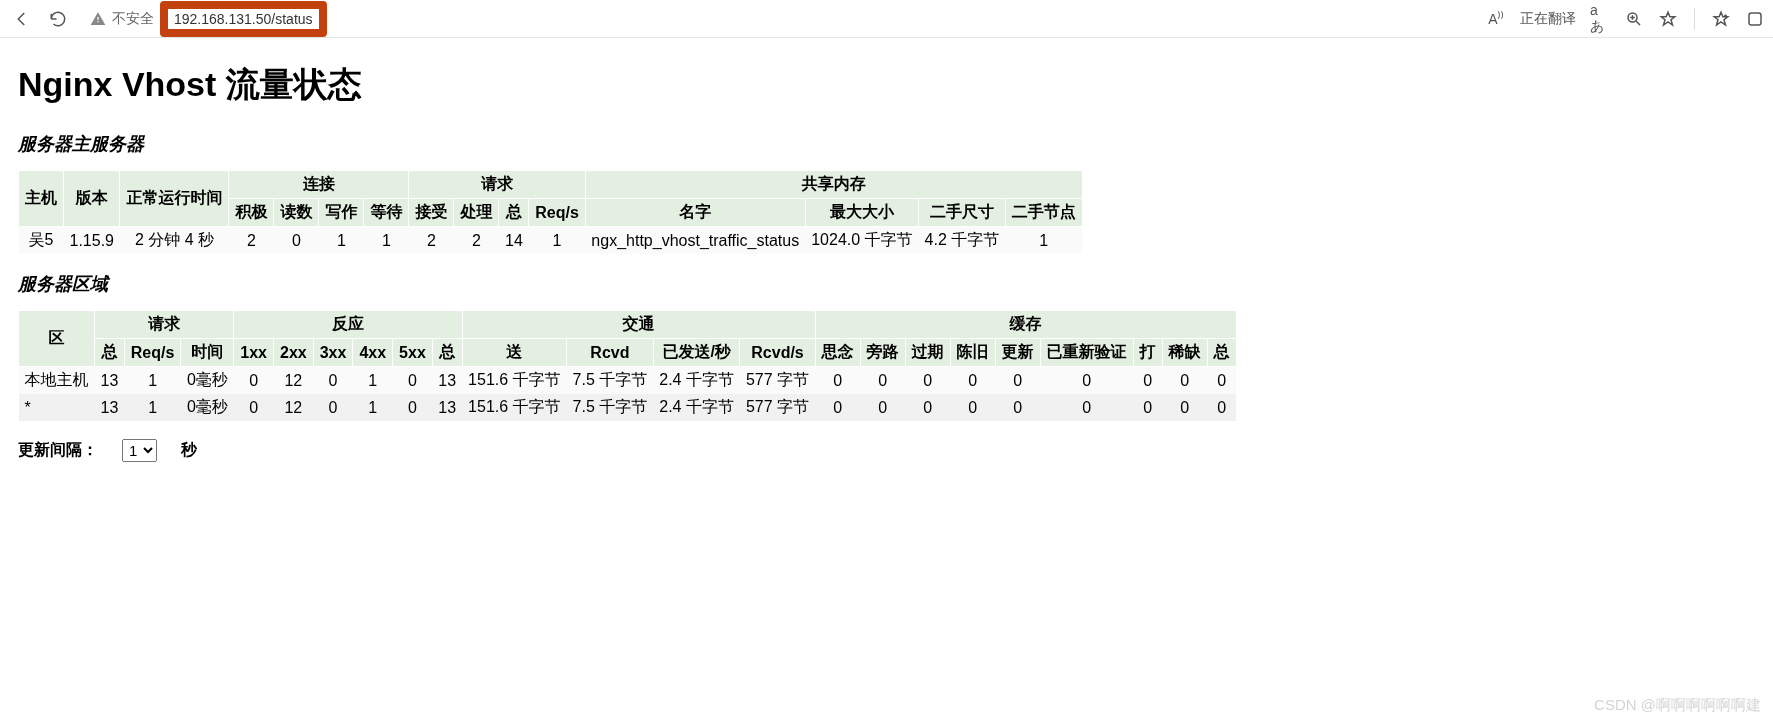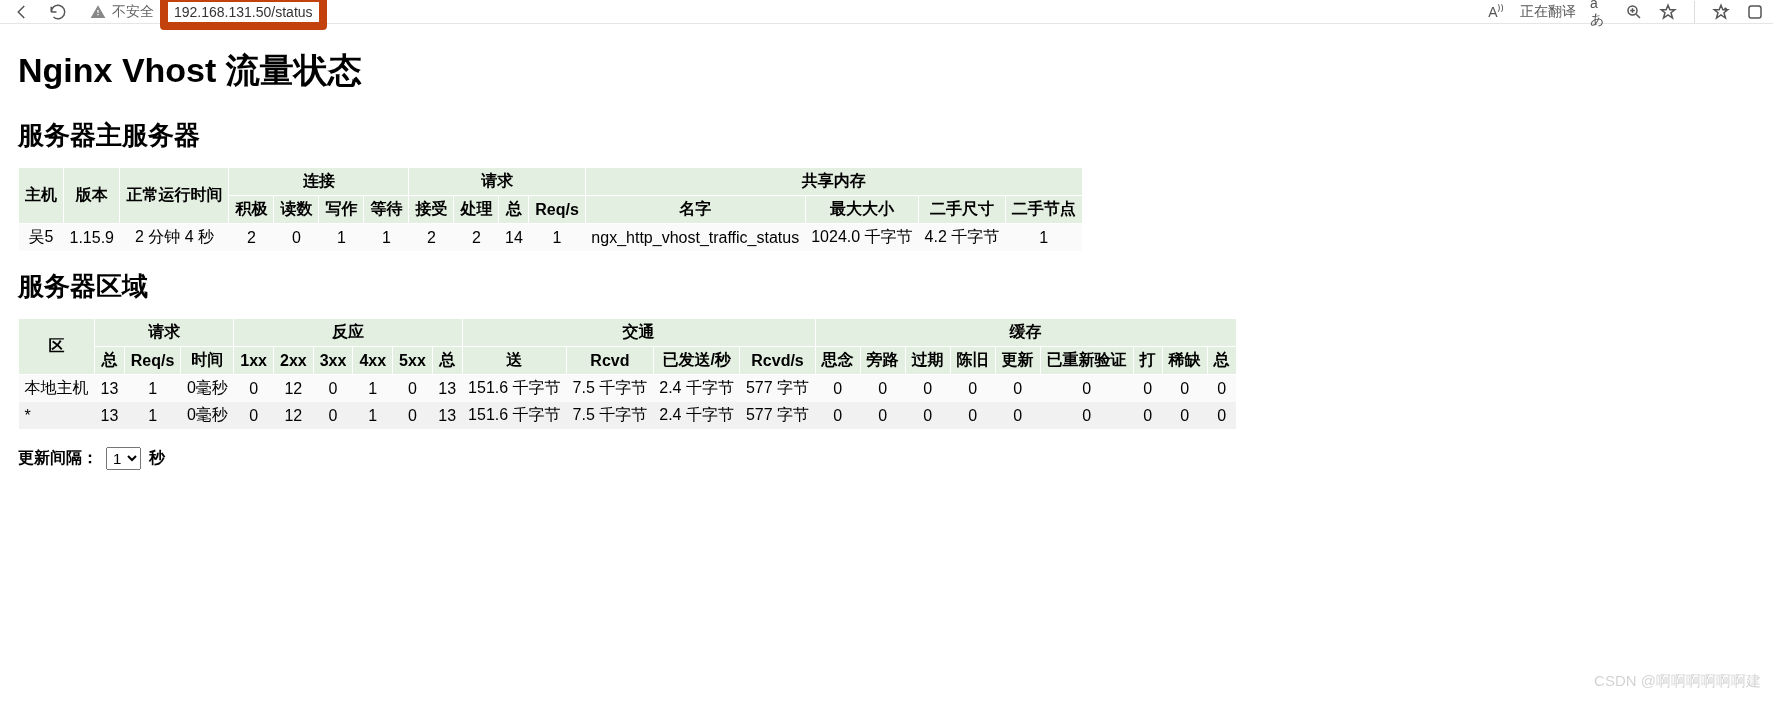--- a/index.html
+++ b/index.html
@@ -1,48 +1,48 @@
 <!DOCTYPE html>
 <html><head>
 <meta charset="utf-8">
 <style>
 * { box-sizing: border-box; margin: 0; padding: 0; }
 body { font-family: Arial, "Microsoft YaHei", sans-serif; font-size: 16px; background: #fff; }
 
 
-.browser-bar { display: flex; align-items: center; height: 24px; padding: 0 8px; border-bottom: 1px solid #e5e5e5; gap: 8px; }
+.browser-bar { display: flex; align-items: center; height: 38px; padding: 0 8px; border-bottom: 1px solid #e5e5e5; gap: 8px; }
 .nav-btn { width: 28px; height: 28px; display: flex; align-items: center; justify-content: center; color: #555; border-radius: 4px; }
 .nav-btn svg { width: 18px; height: 18px; }
 .url-bar { flex: 1; display: flex; align-items: center; height: 28px; padding: 0 10px; gap: 6px; font-size: 14px; color: #666; }
 .url-highlight { border: 8px solid #c2410c; border-radius: 4px; padding: 2px 6px; color: #333; }
 .sec-text { color: #666; font-size: 14px; }
 .right-icons { display: flex; align-items: center; gap: 14px; color: #555; font-size: 14px; }
 .right-icons .ic { width: 20px; height: 20px; display: flex; align-items: center; justify-content: center; }
 .vsep { width: 1px; height: 22px; background: #ddd; margin: 0 2px; }
 
 
 .page { padding: 14px 18px; }
 h1 { font-size: 34px; font-weight: bold; margin: 10px 0 24px; }
-h2 { font-size: 26px; font-weight: bold; margin: 10px 0 14px; }
+h2 { font-size: 18px; font-weight: bold; margin: 10px 0 14px; font-style: italic; }
 
 table { border-collapse: collapse; margin-bottom: 18px; }
 th, td { padding: 3px 6px; text-align: center; font-size: 16px; white-space: nowrap; }
 th { background: #e3efe0; font-weight: bold; border: 1px solid #fff; }
 tbody tr:nth-child(odd) { background: #fafafa; }
 tbody tr:nth-child(even) { background: #f1f1f1; }
 td.left { text-align: left; font-weight: normal; }
 td.right { text-align: center; }
 
-.footer-line { margin: 18px 0 10px; font-weight: bold; display: flex; align-items: center; gap: 8px; }
+.footer-line { margin: 18px 0 10px; font-weight: bold; display: flex; align-items: center; gap: 24px; }
 select { font-size: 15px; padding: 1px 2px; }
 .links { margin-top: 12px; }
 .links a { color: #0000EE; font-weight: bold; text-decoration: underline; font-size: 15px; }
 .links .sep { margin: 0 2px; }
 
-.watermark { position: fixed; right: 12px; bottom: 24px; font-size: 15px; color: rgba(0,0,0,0.18); font-weight: 500; }
+.watermark { position: fixed; right: 12px; bottom: 0; font-size: 15px; color: rgba(0,0,0,0.18); font-weight: 500; }
 </style>
 </head>
 <body>
 
 <div class="browser-bar">
   <div class="nav-btn">
     <svg viewBox="0 0 24 24" fill="none" stroke="currentColor" stroke-width="2">
         <path d="M15 4l-8 8 8 8"></path>
       </svg>
   </div>

